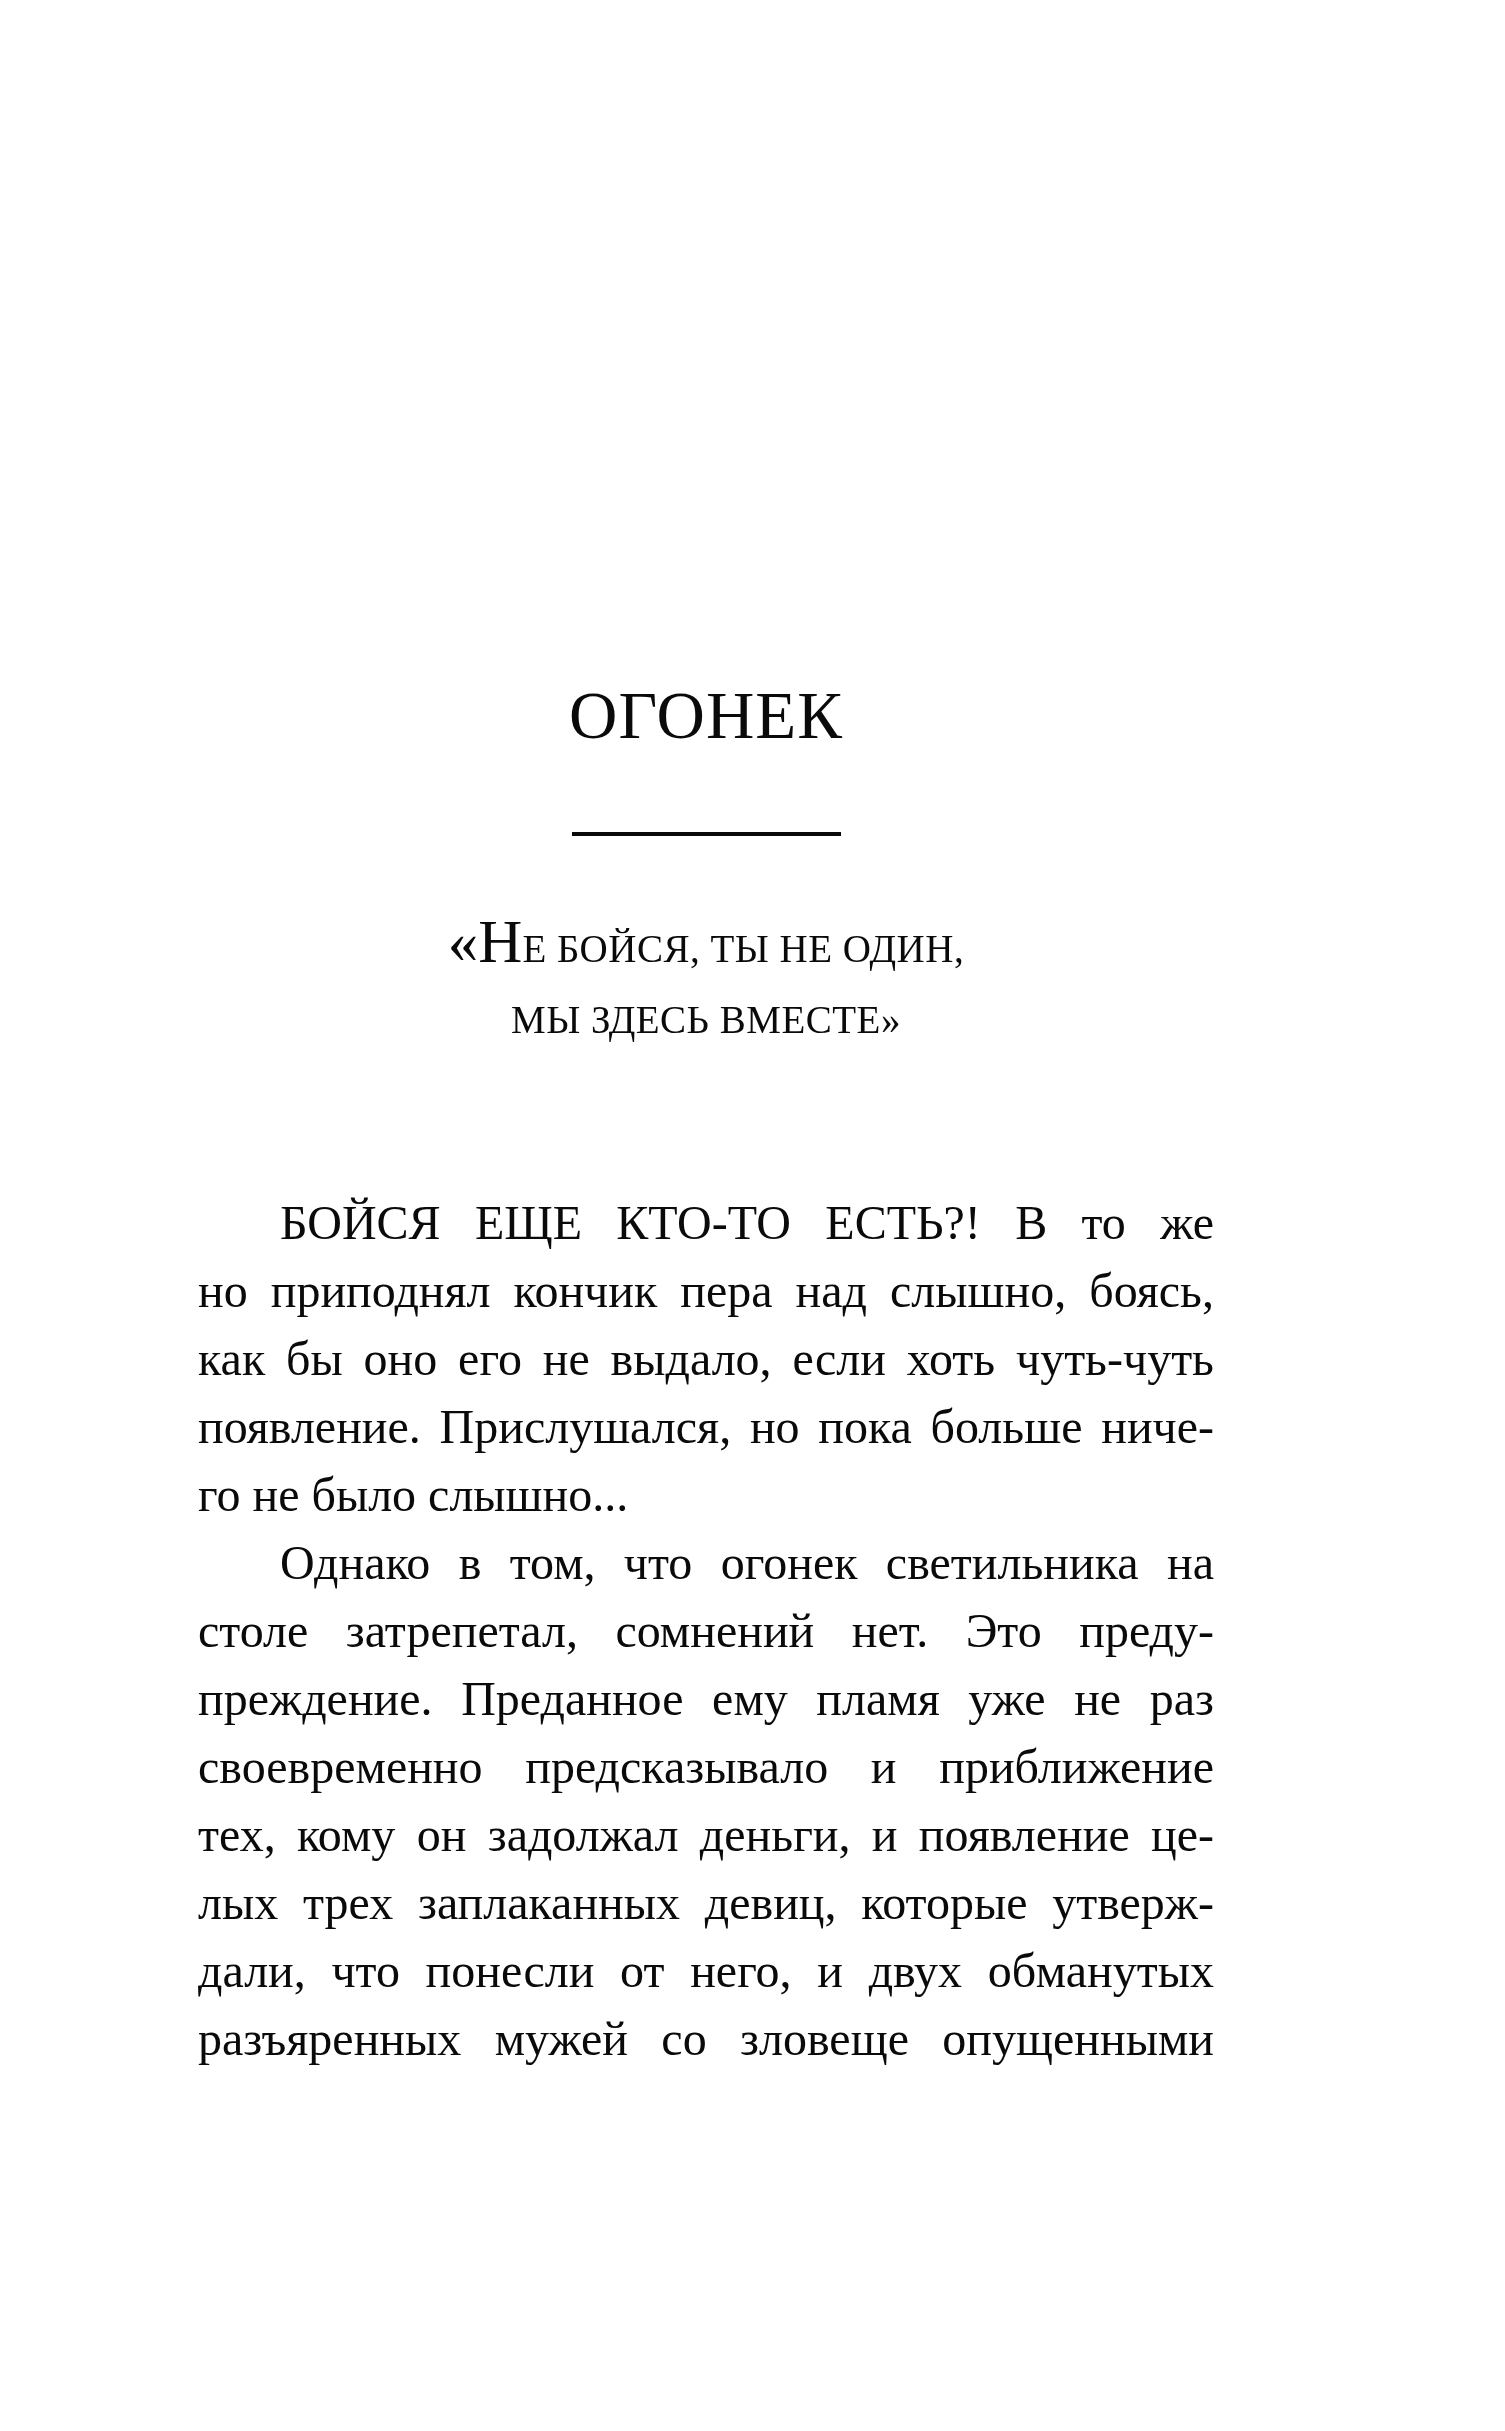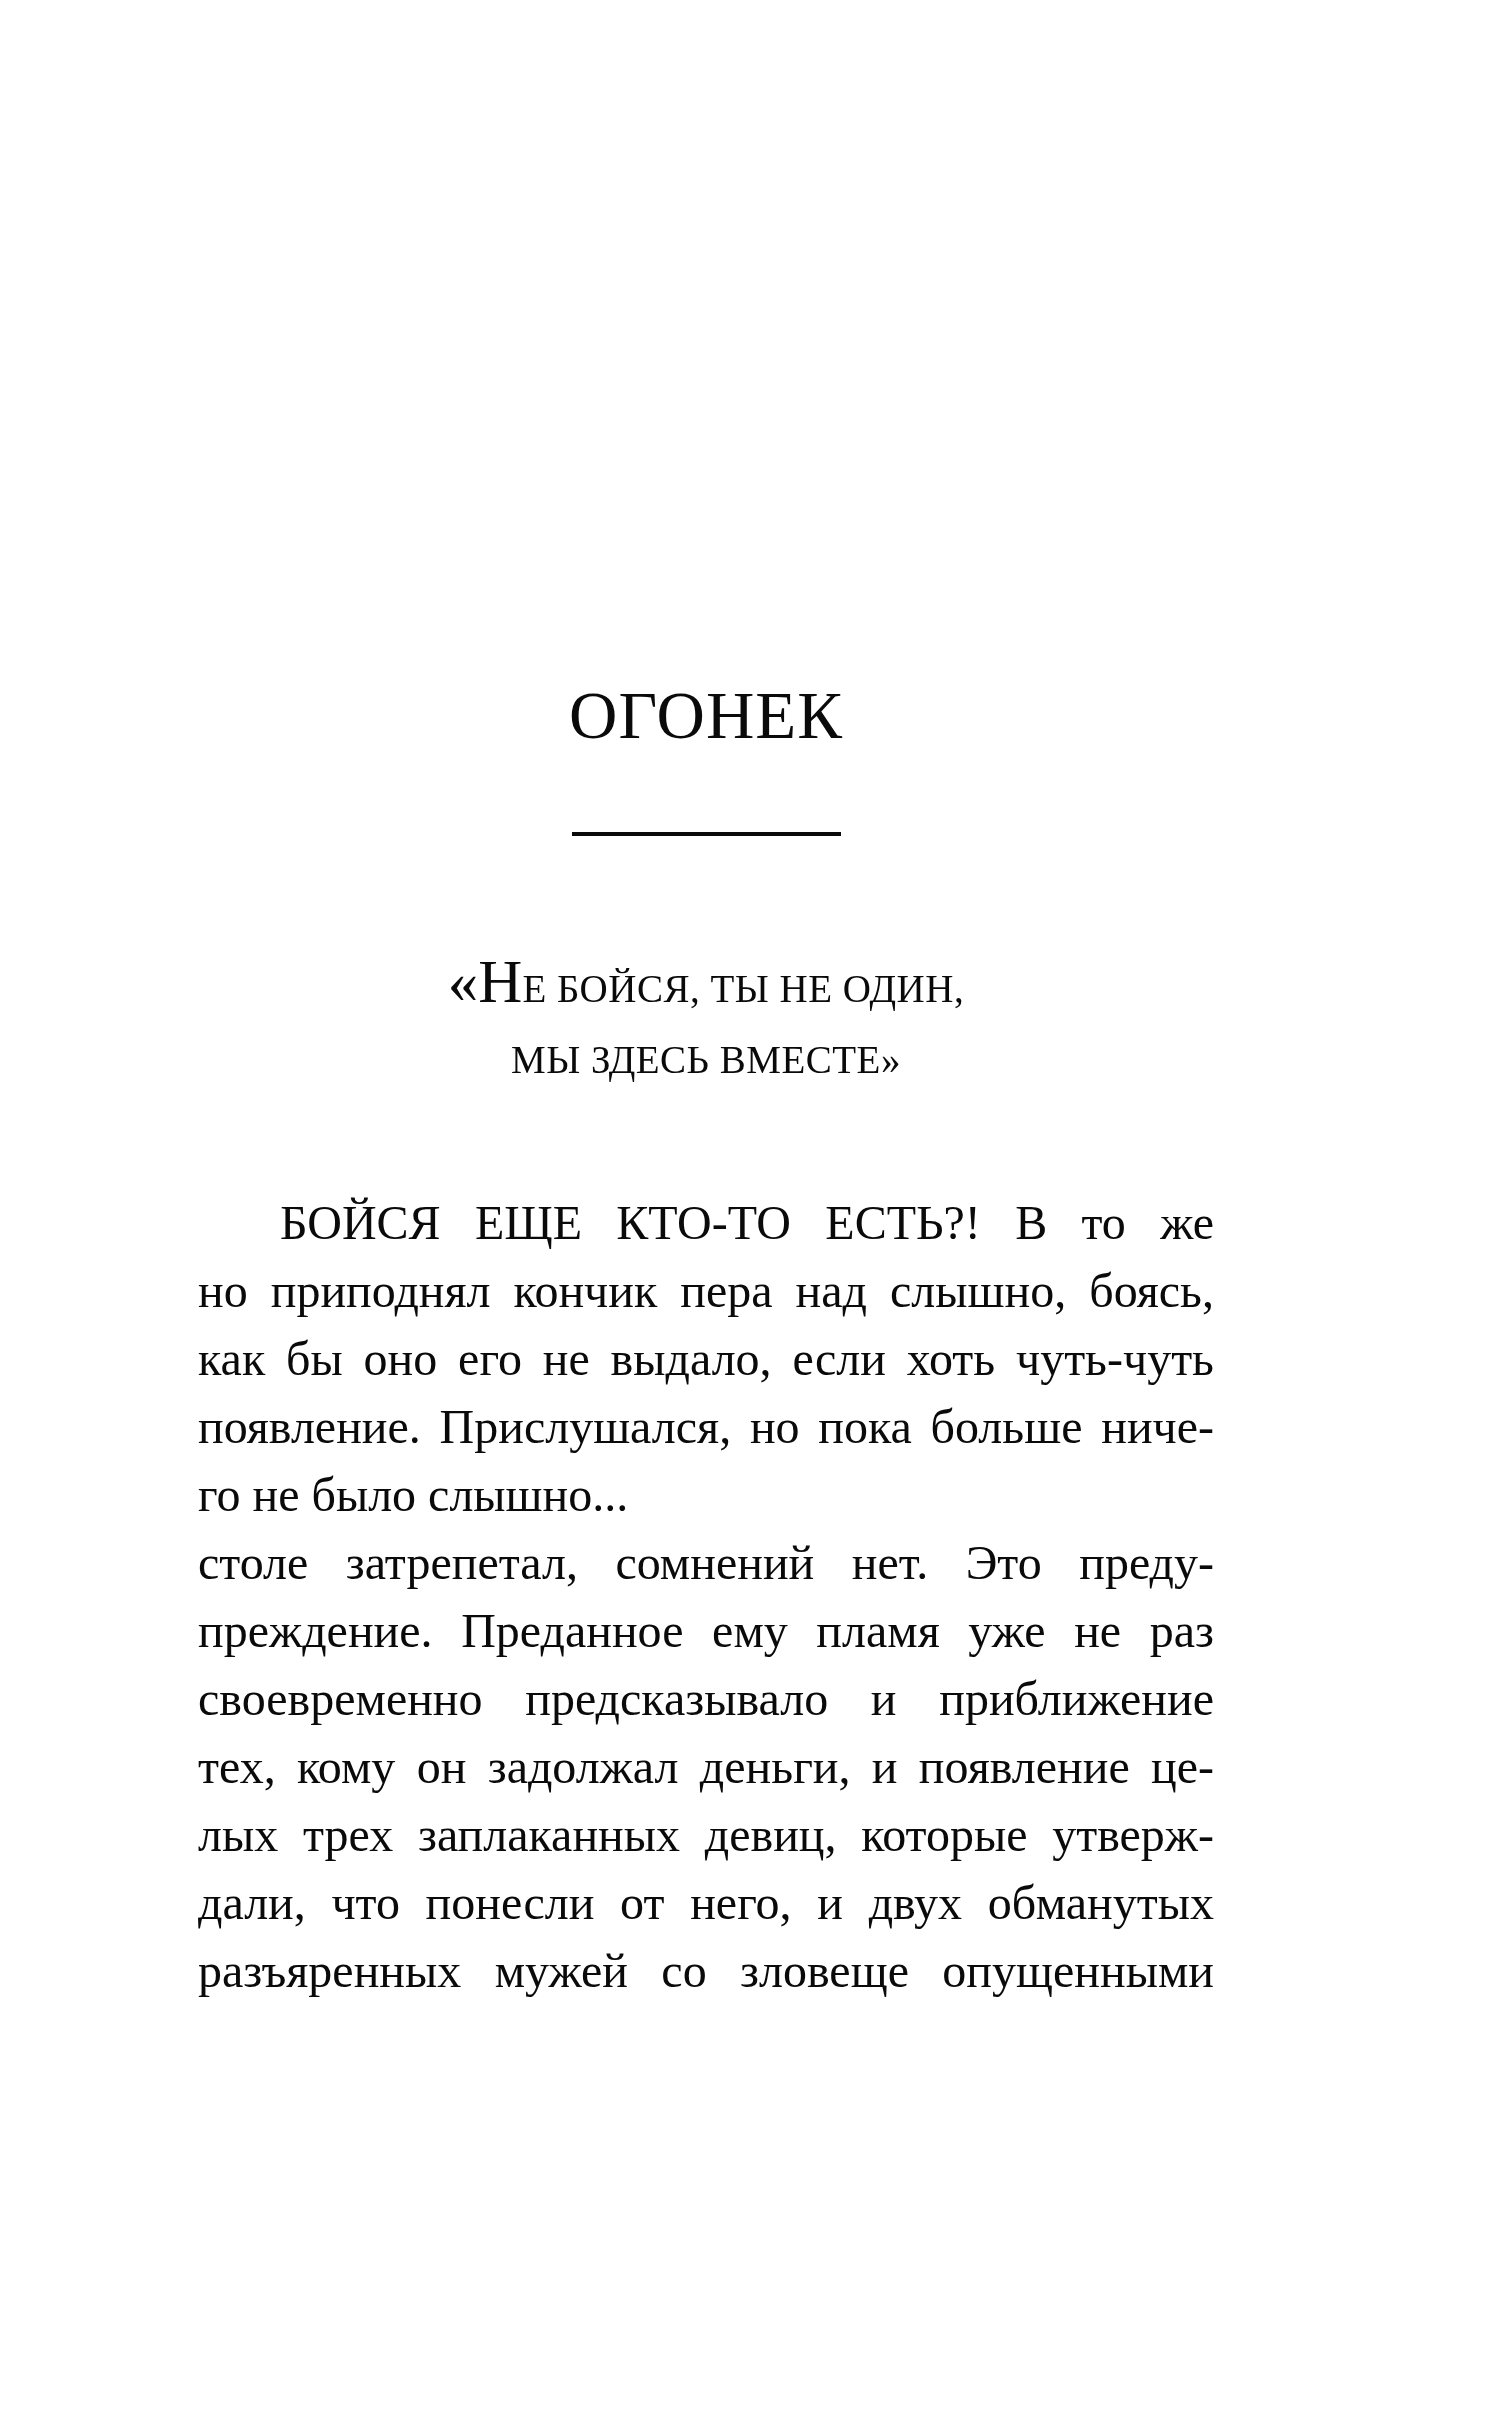--- a/index.html
+++ b/index.html
@@ -2,21 +2,21 @@
 <html><head>
 <meta charset="utf-8">
 <style>
   html, body { margin:0; padding:0; background:#ffffff; }
   body { width:1506px; height:2432px; position:relative; overflow:hidden;
          font-family:"Liberation Serif", "DejaVu Serif", serif; color:#0a0a0a; }
   .page { position:absolute; left:0; top:0; width:1506px; height:2008px; background:#fff; }
   .title { position:absolute; left:198px; width:1016px; top:676px; text-align:center;
            font-size:67px; line-height:78px; letter-spacing:1px; }
   .rule { position:absolute; left:572px; top:832px; width:269px; height:3.9px; background:#0a0a0a; }
-  .epi { position:absolute; left:198px; width:1016px; text-align:center; font-size:61px;margin-top:40px; }
+  .epi { position:absolute; left:198px; width:1016px; text-align:center; font-size:61px; }
   .epi .sc { font-size:39px; letter-spacing:0.5px; }
   .epi-l1 { top:907px; line-height:69px; }
   .epi-l2 { top:978px; line-height:69px; }
   .body { position:absolute; left:198px; width:1016px; top:1189px; }
   .line { display:block; height:68px; line-height:68px; font-size:48px;
           text-align:justify; text-align-last:justify; white-space:nowrap; }
   .line.indent { padding-left:82px; }
   .line.last { text-align-last:left; }
 </style>
 </head>
@@ -29,20 +29,21 @@
 
   <div class="epi epi-l1"><span>«Н</span><span class="sc">Е БОЙСЯ, ТЫ НЕ ОДИН,</span></div>
   <div class="epi epi-l2"><span class="sc">МЫ ЗДЕСЬ ВМЕСТЕ»</span></div>
 
   <div class="body">
     <span class="line indent">БОЙСЯ ЕЩЕ КТО-ТО ЕСТЬ?! В то же</span>
     <span class="line">но приподнял кончик пера над слышно, боясь,</span>
     <span class="line">как бы оно его не выдало, если хоть чуть-чуть</span>
     <span class="line">появление. Прислушался, но пока больше ниче-</span>
     <span class="line last">го не было слышно...</span>
+    <span class="line indent">Однако в том, что огонек светильника на</span>
     <span class="line">столе затрепетал, сомнений нет. Это преду-</span>
     <span class="line">преждение. Преданное ему пламя уже не раз</span>
     <span class="line">своевременно предсказывало и приближение</span>
     <span class="line">тех, кому он задолжал деньги, и появление це-</span>
     <span class="line">лых трех заплаканных девиц, которые утверж-</span>
     <span class="line">дали, что понесли от него, и двух обманутых</span>
     <span class="line">разъяренных мужей со зловеще опущенными</span>
   </div>
 
 </div>

